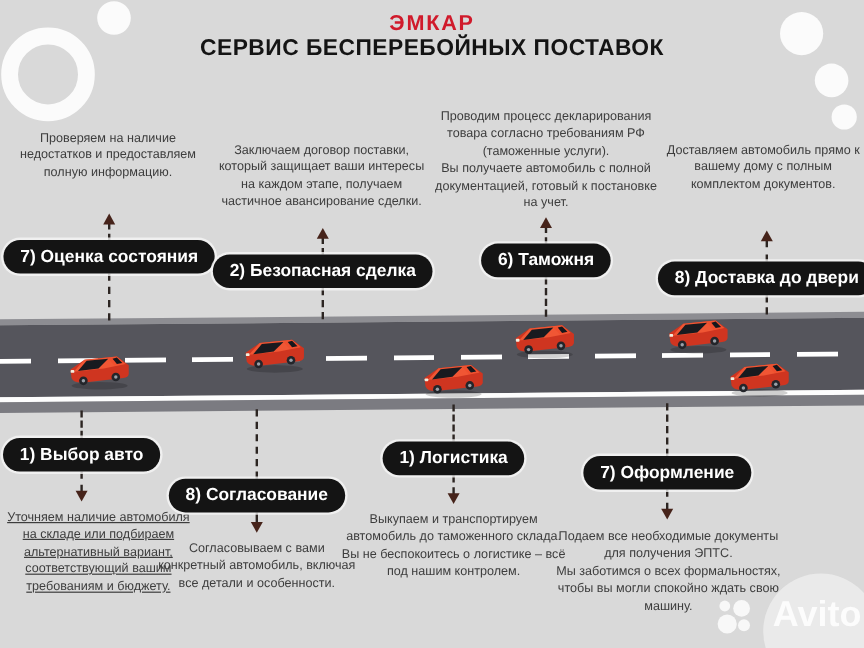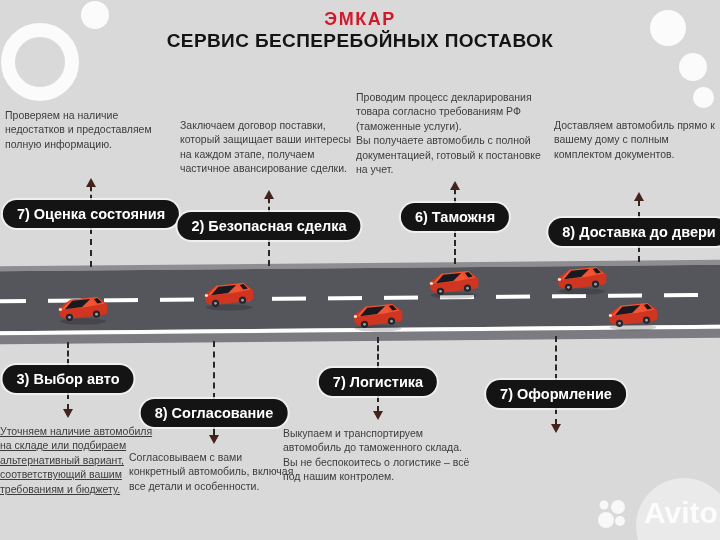--- a/index.html
+++ b/index.html
@@ -47,21 +47,21 @@
         padding:6px 14px;border-radius:999px;white-space:nowrap;
         box-shadow:0 0 0 2px rgba(245,245,245,.8);}
   .tail{position:absolute;width:0;border-left:2px dashed #2c2522;
         transform:translateX(-1px);z-index:2;}
   .arrow{position:absolute;width:0;border-left:2px dashed #2c2522;
         transform:translateX(-1px);z-index:2;}
   .arrow::before{content:"";position:absolute;left:-6px;width:0;height:0;
         border-left:5px solid transparent;border-right:5px solid transparent;}
   .arrow.up::before{top:-8px;border-bottom:9px solid #46231a;}
   .arrow.down::before{bottom:-8px;border-top:9px solid #46231a;}
-  .desc{position:absolute;transform:translateX(-50%);z-index:3;
+  .desc{position:absolute;transform:translateX(-50%);text-align:center;z-index:3;
         font-size:10.5px;line-height:1.38;color:#3d3d3d;white-space:pre-line;}
 
   
   .s1-pill{left:68px;top:365px;}  .s1-tail{left:68px;top:342px;height:23px;}
   .s1-arrow{left:68px;top:393px;height:17px;} .s1-desc{left:82px;top:424px;width:164px;text-decoration:underline;}
 
   .s2-pill{left:91px;top:200px;}  .s2-tail{left:91px;top:228px;height:39px;}
   .s2-arrow{left:91px;top:186px;height:14px;} .s2-desc{left:90px;top:108px;width:170px;}
 
   .s3-pill{left:214px;top:399px;} .s3-tail{left:214px;top:341px;height:58px;}
@@ -139,54 +139,56 @@
       <use href="#car-shape"></use>
     </svg>
   <svg class="car car5">
       <use href="#car-shape"></use>
     </svg>
   <svg class="car car6">
       <use href="#car-shape"></use>
     </svg>
 
   <div class="tail s1-tail"></div>
-  <div class="pill s1-pill">3) Выбор авто</div>
+  <div class="pill s1-pill">1) Выбор авто</div>
   <div class="arrow down s1-arrow"></div>
   <div class="desc s1-desc">Уточняем наличие автомобиля на складе или подбираем альтернативный вариант, соответствующий вашим требованиям и бюджету.</div>
 
   <div class="tail s2-tail"></div>
   <div class="pill s2-pill">7) Оценка состояния</div>
   <div class="arrow up s2-arrow"></div>
   <div class="desc s2-desc">Проверяем на наличие недостатков и предоставляем полную информацию.</div>
 
   <div class="tail s3-tail"></div>
   <div class="pill s3-pill">8) Согласование</div>
   <div class="arrow down s3-arrow"></div>
   <div class="desc s3-desc">Согласовываем с вами конкретный автомобиль, включая все детали и особенности.</div>
 
   <div class="tail s4-tail"></div>
   <div class="pill s4-pill">2) Безопасная сделка</div>
   <div class="arrow up s4-arrow"></div>
   <div class="desc s4-desc">Заключаем договор поставки, который защищает ваши интересы на каждом этапе, получаем частичное авансирование сделки.</div>
 
   <div class="tail s5-tail"></div>
-  <div class="pill s5-pill">7) Логистика</div>
+  <div class="pill s5-pill">1) Логистика</div>
   <div class="arrow down s5-arrow"></div>
   <div class="desc s5-desc">Выкупаем и транспортируем автомобиль до таможенного склада.
 Вы не беспокоитесь о логистике – всё под нашим контролем.</div>
 
   <div class="tail s6-tail"></div>
   <div class="pill s6-pill">6) Таможня</div>
   <div class="arrow up s6-arrow"></div>
   <div class="desc s6-desc">Проводим процесс декларирования товара согласно требованиям РФ (таможенные услуги).
 Вы получаете автомобиль с полной документацией, готовый к постановке на учет.</div>
 
   <div class="tail s7-tail"></div>
   <div class="pill s7-pill">7) Оформление</div>
   <div class="arrow down s7-arrow"></div>
+  <div class="desc s7-desc">Подаем все необходимые документы для получения ЭПТС.
+Мы заботимся о всех формальностях, чтобы вы могли спокойно ждать свою машину.</div>
 
   <div class="tail s8-tail"></div>
   <div class="pill s8-pill">8) Доставка до двери</div>
   <div class="arrow up s8-arrow"></div>
   <div class="desc s8-desc">Доставляем автомобиль прямо к вашему дому с полным комплектом документов.</div>
 
   <div class="watermark">
     <svg width="32" height="32" viewBox="0 0 32 32">
       <g fill="rgba(255,255,255,0.8)">
         <circle cx="8" cy="8" r="4.5"></circle>

